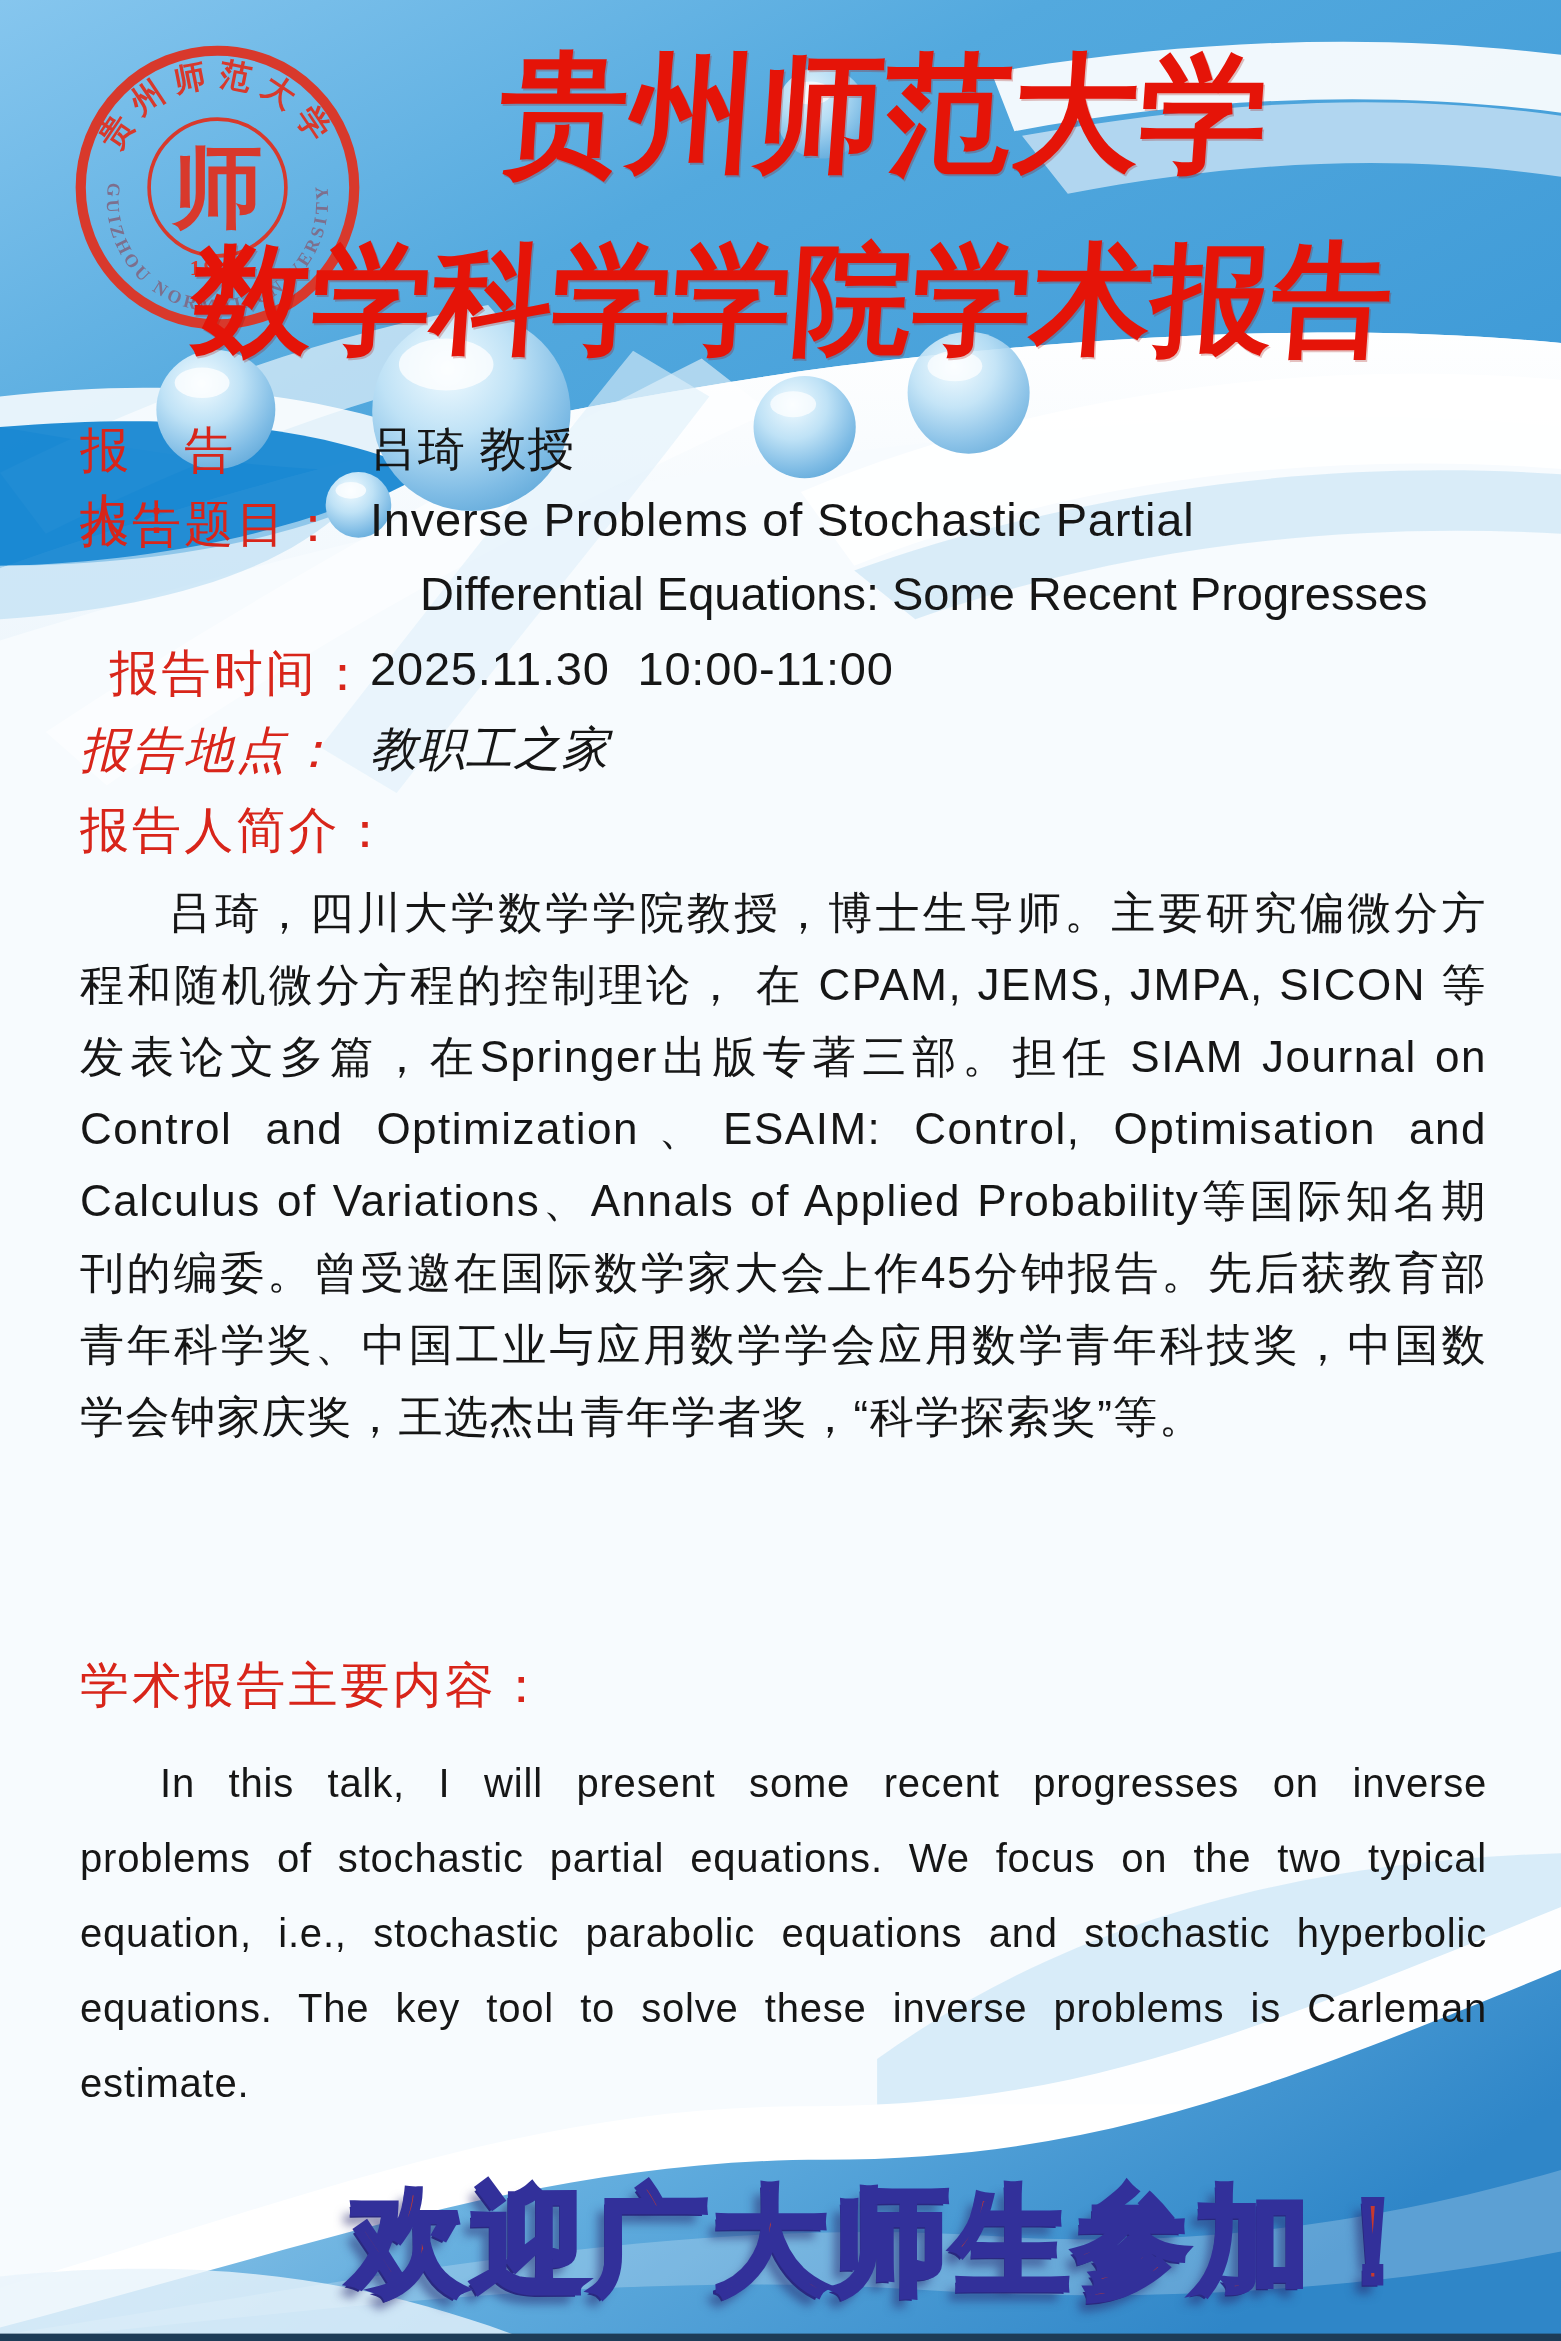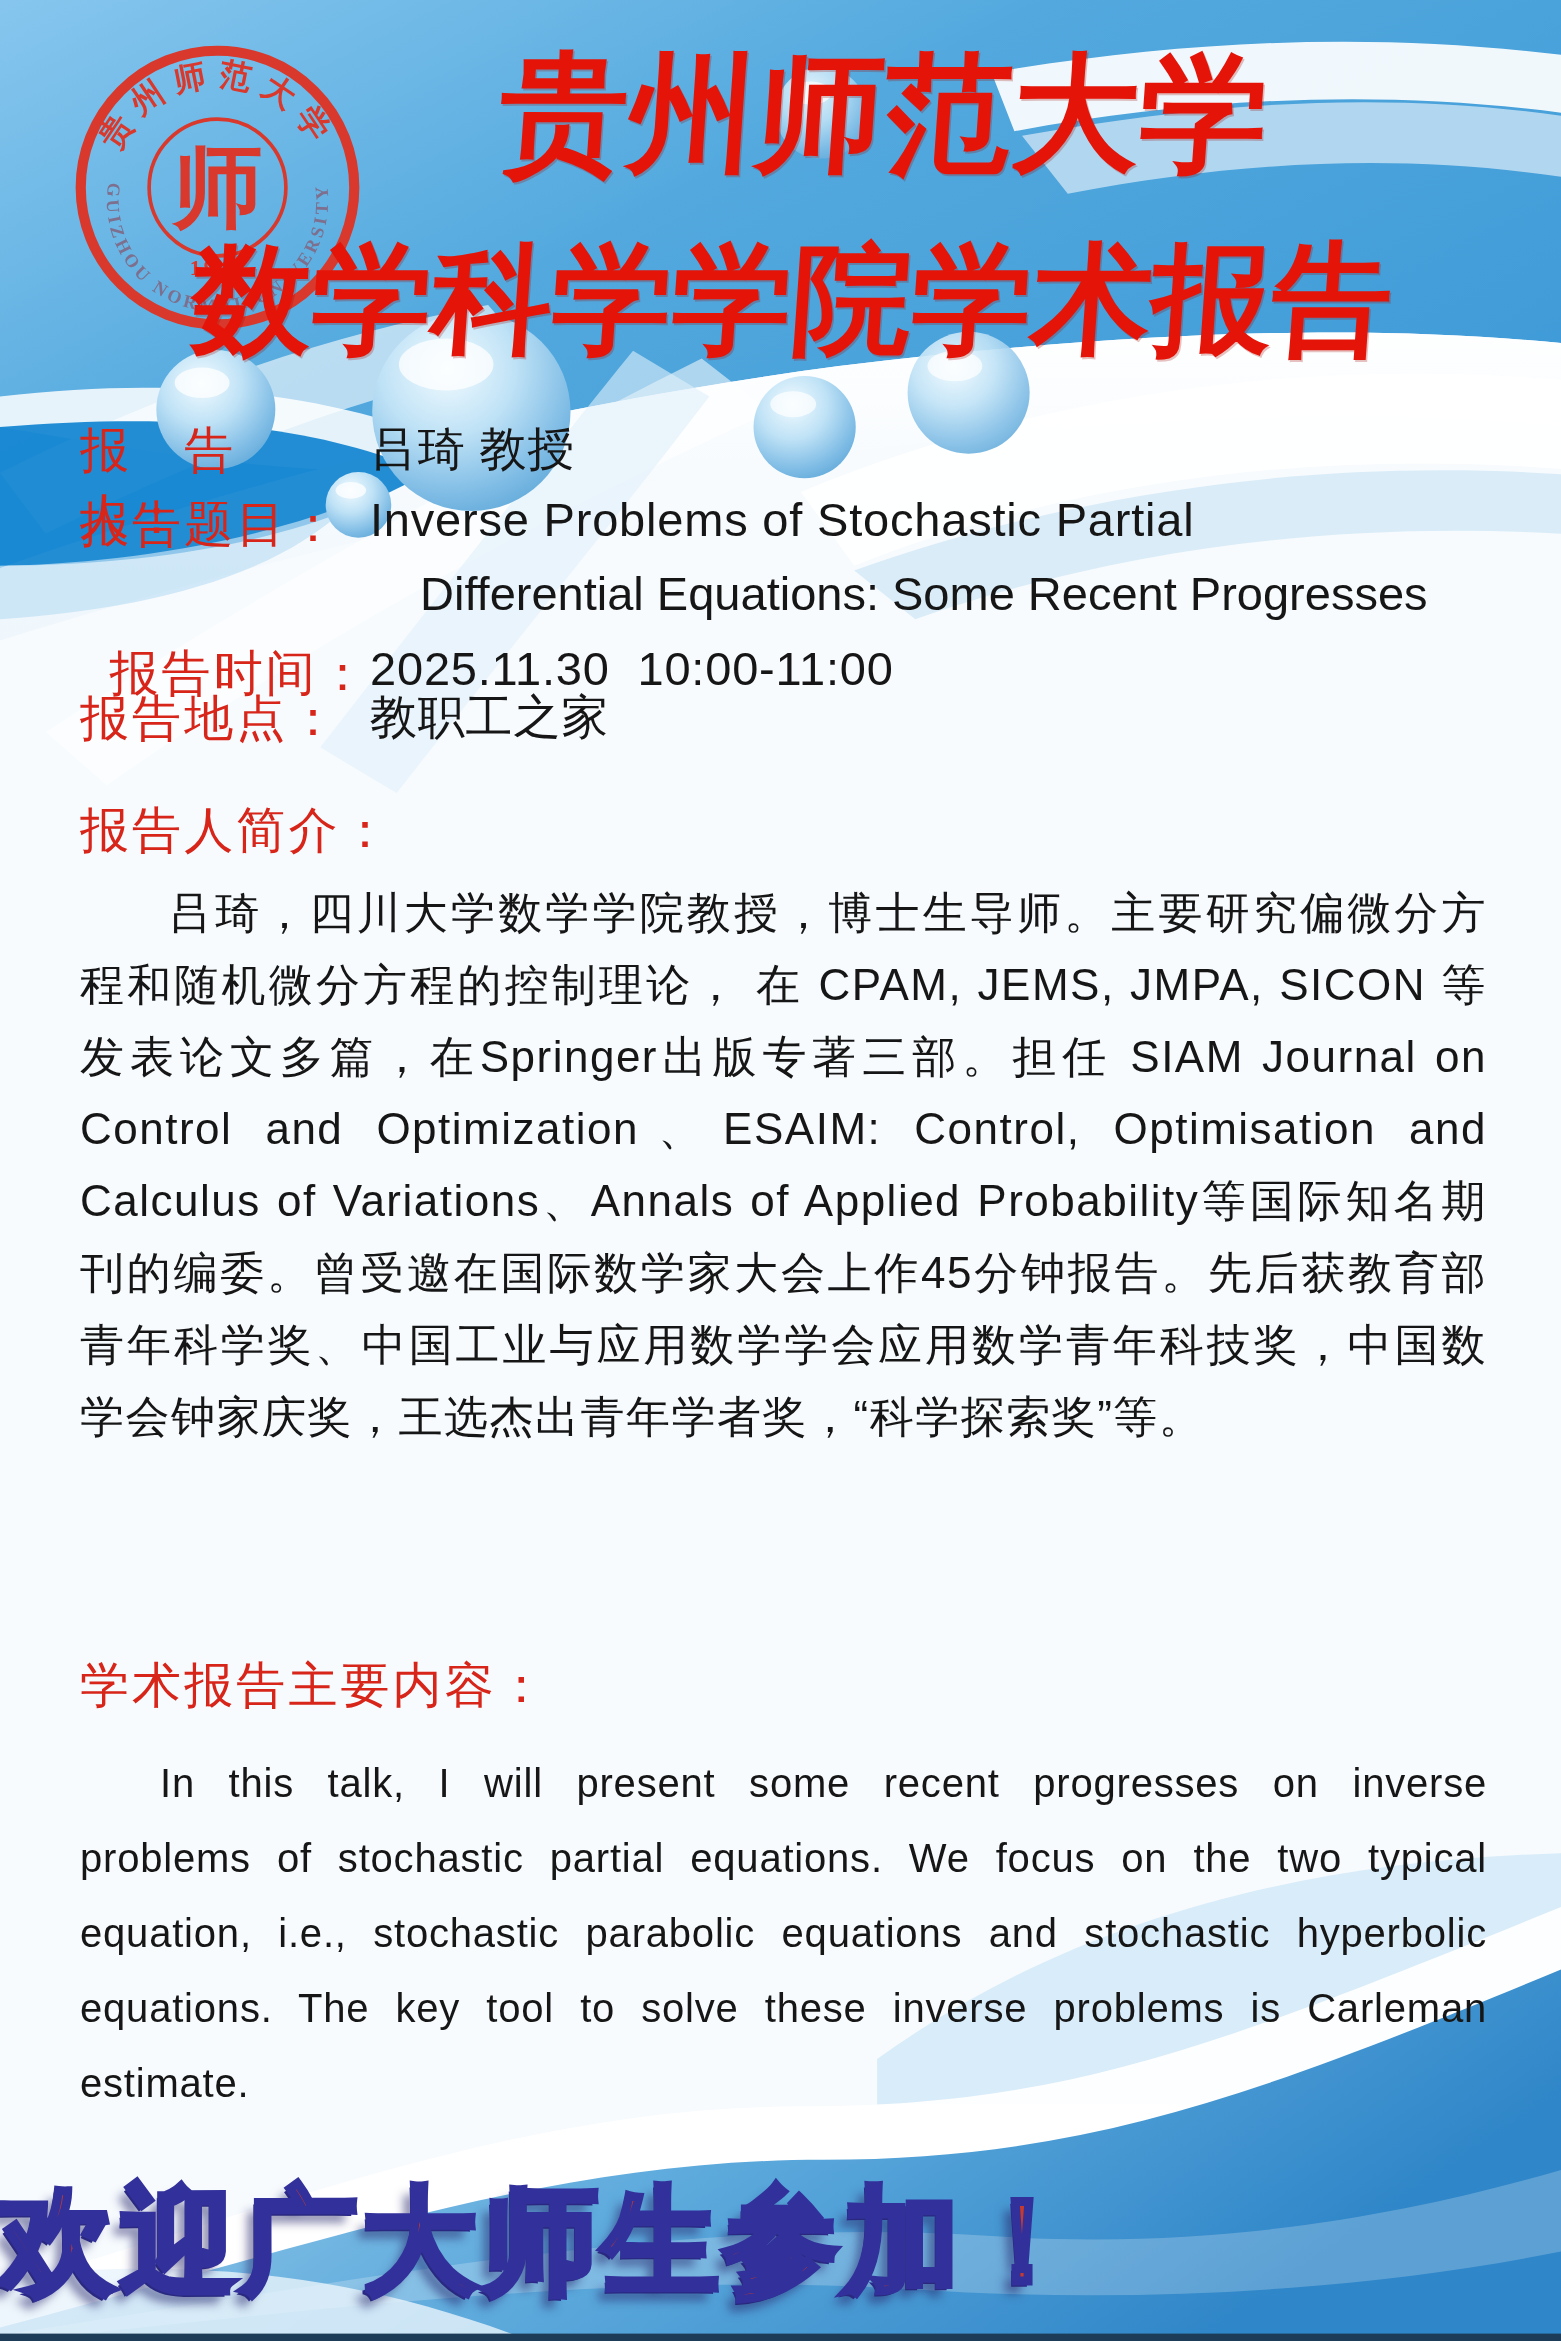--- a/index.html
+++ b/index.html
@@ -18,30 +18,30 @@
   
   .title-line{position:absolute;display:flex;justify-content:space-between;
     color:#e51408;font-weight:bold;white-space:nowrap;
     text-shadow:1.5px 1.5px 0 rgba(160,10,5,.25);}
   .title1{left:500px;top:29px;width:770px;font-size:128px;transform:skewX(-4deg);}
   .title2{left:192px;top:220px;width:1306px;font-size:120px;transform:skewX(-4deg);}
   
   .row{position:absolute;left:80px;display:flex;align-items:flex-start;white-space:pre-wrap;}
   .lab{display:inline-block;width:290px;font-size:49px;color:#d8251a;letter-spacing:3.1px;flex:none;}
   .val{font-size:47px;color:#161616;letter-spacing:0.8px;}
-  .r1{top:418px;} .r2{top:492px;} .r3{top:641px;text-align:right;} .r4{top:686px;}
+  .r1{top:418px;} .r2{top:492px;} .r3{top:641px;text-align:right;} .r4{top:718px;font-style:italic;}
   .cont{position:absolute;left:372px;top:566px;font-size:47px;color:#161616;margin-left:48px;}
   .sec-head{position:absolute;left:80px;font-size:49px;color:#d8251a;letter-spacing:3.1px;}
   .h-bio{top:798px;} .h-abs{top:1653px;}
   .para{position:absolute;left:80px;width:1407px;color:#161616;
     text-align:justify;text-indent:2em;}
   .bio-p{top:877px;font-size:44px;line-height:72px;letter-spacing:1.5px;}
   .abs-p{top:1746px;font-size:40px;line-height:75px;letter-spacing:0.8px;word-spacing:4.6px;}
   
-  .welcome{position:absolute;left:0;top:2164px;width:1436px;text-align:left;
+  .welcome{position:absolute;left:0;top:2164px;width:1436px;text-align:right;
     font-size:116px;font-weight:bold;letter-spacing:4.6px;white-space:nowrap;
     color:#c8392e;-webkit-text-stroke:5.3px #32309a;
     text-shadow:-9.2px 10.7px 9.2px rgba(40,40,110,.55), -3.1px 3.8px 0 #2c2a8c;}
 </style>
 </head>
 <body>
 
 <div id="poster">
 
   <svg class="bg" viewBox="0 0 2048 3071" preserveAspectRatio="none" aria-hidden="true">

